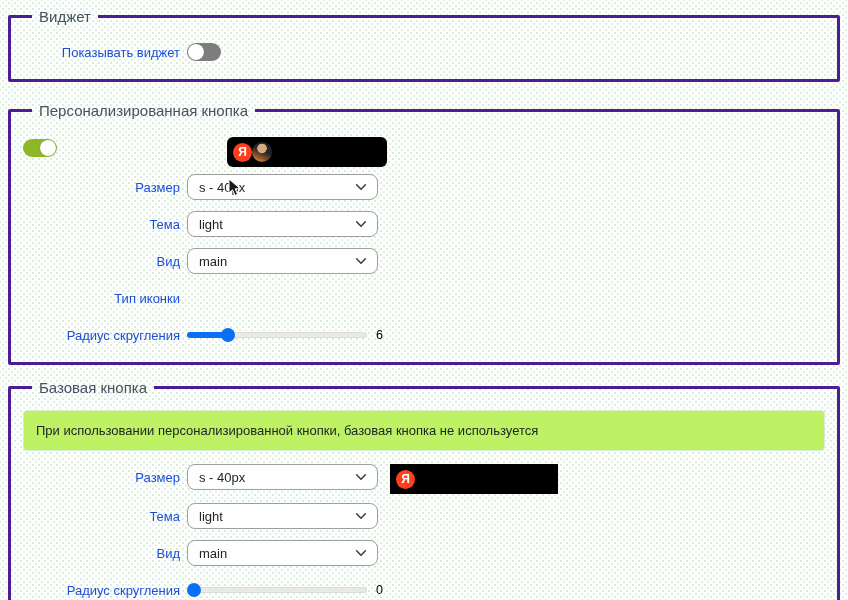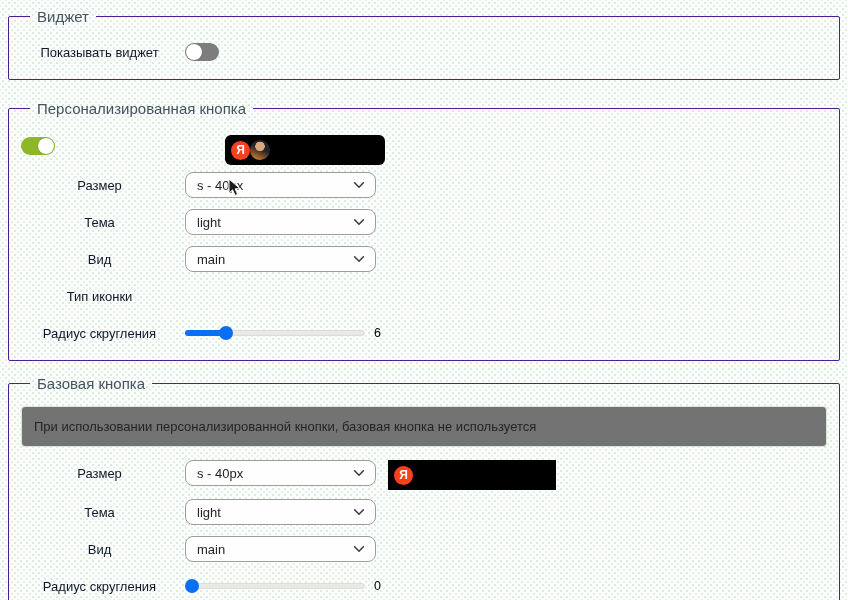--- a/index.html
+++ b/index.html
@@ -12,21 +12,21 @@
     background-image:
       radial-gradient(#dcebe2 1px, transparent 1.3px),
       radial-gradient(#e2efe7 1px, transparent 1.3px);
     background-size:6px 6px;
     background-position:0 0, 3px 3px;
     position:relative;
   }
   .page { padding:2px 8px; }
 
   fieldset {
-    border:1px solid #4c1d95;
+    border:3px solid #4c1d95;
     border-radius:2px;
     margin:6px 0 0 0;
     padding:2px 12px 14px 12px;
     position:relative;
   }
   fieldset.gap-lg { margin-top:20px; }
   fieldset.gap-md { margin-top:14px; }
   legend {
     font-size:15px;
     color:#44535f;
@@ -36,24 +36,24 @@
 
   .form-row {
     display:flex;
     align-items:center;
     margin:11px 0 0 0;
     min-height:26px;
   }
   .form-row.first { margin-top:12px; }
   .row-label {
     width:157px;
-    text-align:center;
+    text-align:right;
     margin-right:7px;
     font-size:13px;
-    color:#0f172a;
+    color:#1d4ed8;
     flex:none;
   }
 
   
   .toggle {
     width:34px; height:18px;
     border-radius:9px;
     position:relative;
     flex:none;
     cursor:pointer;
@@ -113,21 +113,21 @@
   }
   .slider-value {
     margin-left:9px;
     font-size:12.5px;
     color:#000;
   }
 
   
   .notice {
     margin-top:12px;
-    background:#737373;
+    background:#bef264;
     border:1px solid #d7ead3;
     border-radius:4px;
     padding:12px 12px;
     font-size:13px;
     color:#212529;
   }
 
   
   .yid-btn {
     height:30px;

